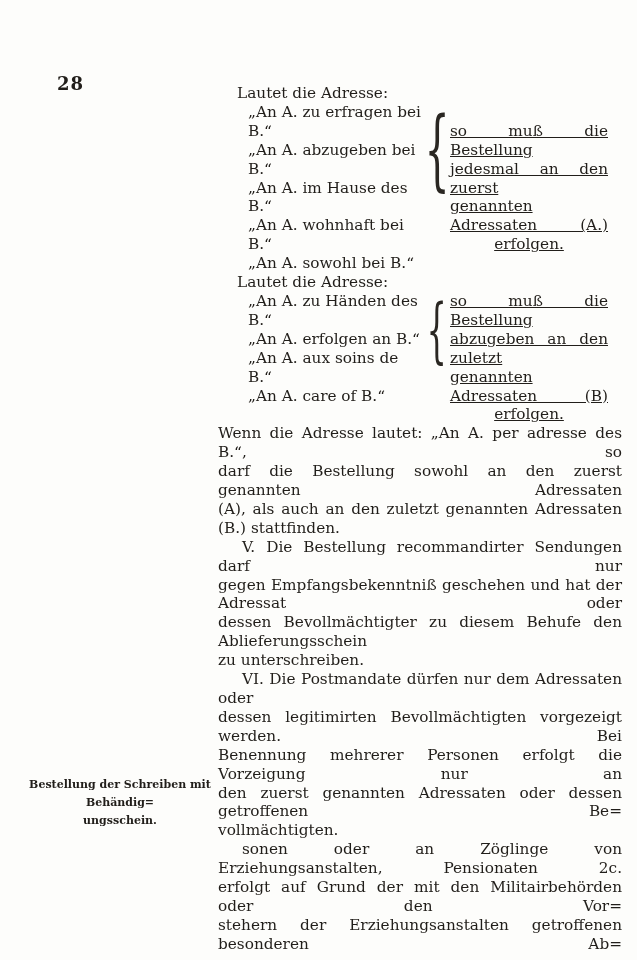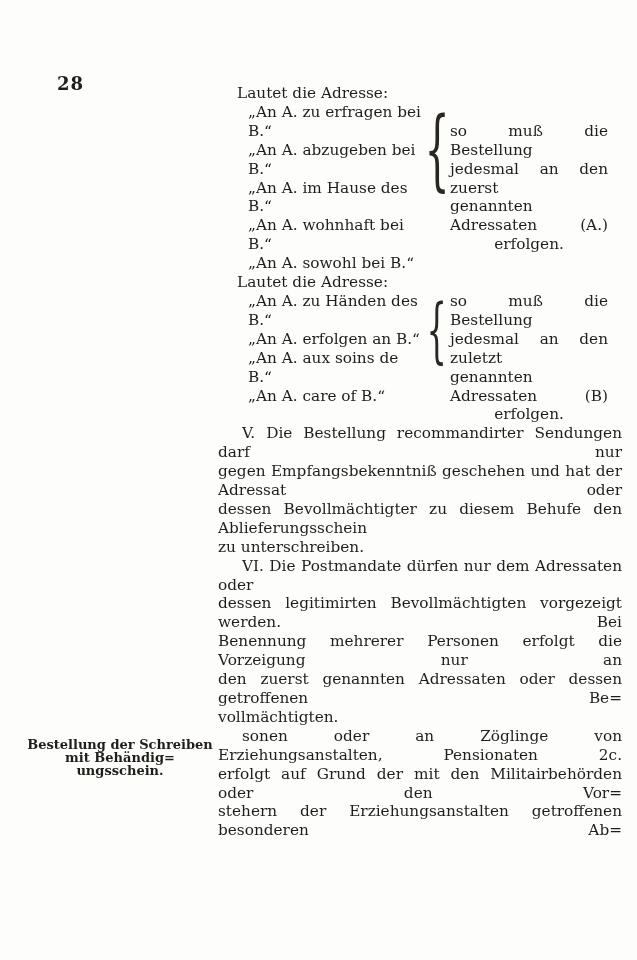--- a/index.html
+++ b/index.html
@@ -9,22 +9,22 @@
     font-family:"DejaVu Serif","Liberation Serif",serif;
   }
   .sheet{position:absolute;inset:0;}
 
   .pagenum{
     position:absolute;left:57px;top:73px;
     font-size:18px;font-weight:bold;letter-spacing:1px;
   }
 
   .margin-note{
-    position:absolute;left:14px;top:738px;width:212px;
-    font-size:13px;font-weight:700;line-height:13px;
+    position:absolute;left:14px;top:776px;width:212px;
+    font-size:11px;font-weight:700;line-height:18px;
   }
   .margin-note .tline{text-align:center;}
 
   .main-col{
     position:absolute;left:218px;top:84px;width:404px;
     font-size:15.3px;line-height:18.9px;
   }
 
   .intro{margin-left:19px;}
 
@@ -33,21 +33,21 @@
   .plain .tline{text-align:left;}
 
   .brace-wrap{width:26px;flex:none;display:flex;align-items:center;justify-content:center;}
   .brace{
     display:block;transform:scaleX(0.45);transform-origin:center;
     font-weight:400;color:#2a2722;
   }
   .brace-lg{font-size:88px;line-height:94px;}
   .brace-sm{font-size:71px;line-height:76px;}
 
-  .result{width:158px;flex:none;align-self:center;}
+  .result{width:158px;flex:none;align-self:center;text-decoration:underline;}
 
   .justify .tline{text-align:justify;text-align-last:justify;}
   .justify .tline-last{text-align-last:left;}
   .justify.center-last .tline-last{text-align-last:center;}
 
   .para{margin:0;}
   .indent .tline:first-child{text-indent:24px;}
 </style>
 </head>
 <body>
@@ -91,26 +91,31 @@
           <div class="tline">„An A. zu Händen des B.“</div>
           <div class="tline">„An A. erfolgen an B.“</div>
           <div class="tline">„An A. aux soins de B.“</div>
           <div class="tline tline-last">„An A. care of B.“</div>
         </div>
       <div class="brace-wrap">
         <span class="brace brace-sm">{</span>
       </div>
       <div class="result justify center-last">
           <div class="tline">so muß die Bestellung</div>
-          <div class="tline">jedesmal an den zuletzt</div>
+          <div class="tline">abzugeben an den zuletzt</div>
           <div class="tline">genannten Adressaten (B)</div>
           <div class="tline tline-last">erfolgen.</div>
         </div>
     </div>
 
+    <div class="para justify">
+        <div class="tline">Wenn die Adresse lautet: „An A. per adresse des B.“, so</div>
+        <div class="tline">darf die Bestellung sowohl an den zuerst genannten Adressaten</div>
+        <div class="tline tline-last">(A), als auch an den zuletzt genannten Adressaten (B.) stattfinden.</div>
+      </div>
 
     <div class="para justify indent">
         <div class="tline">V. Die Bestellung recommandirter Sendungen darf nur</div>
         <div class="tline">gegen Empfangsbekenntniß geschehen und hat der Adressat oder</div>
         <div class="tline">dessen Bevollmächtigter zu diesem Behufe den Ablieferungsschein</div>
         <div class="tline tline-last">zu unterschreiben.</div>
       </div>
 
     <div class="para justify indent">
         <div class="tline">VI. Die Postmandate dürfen nur dem Adressaten oder</div>

